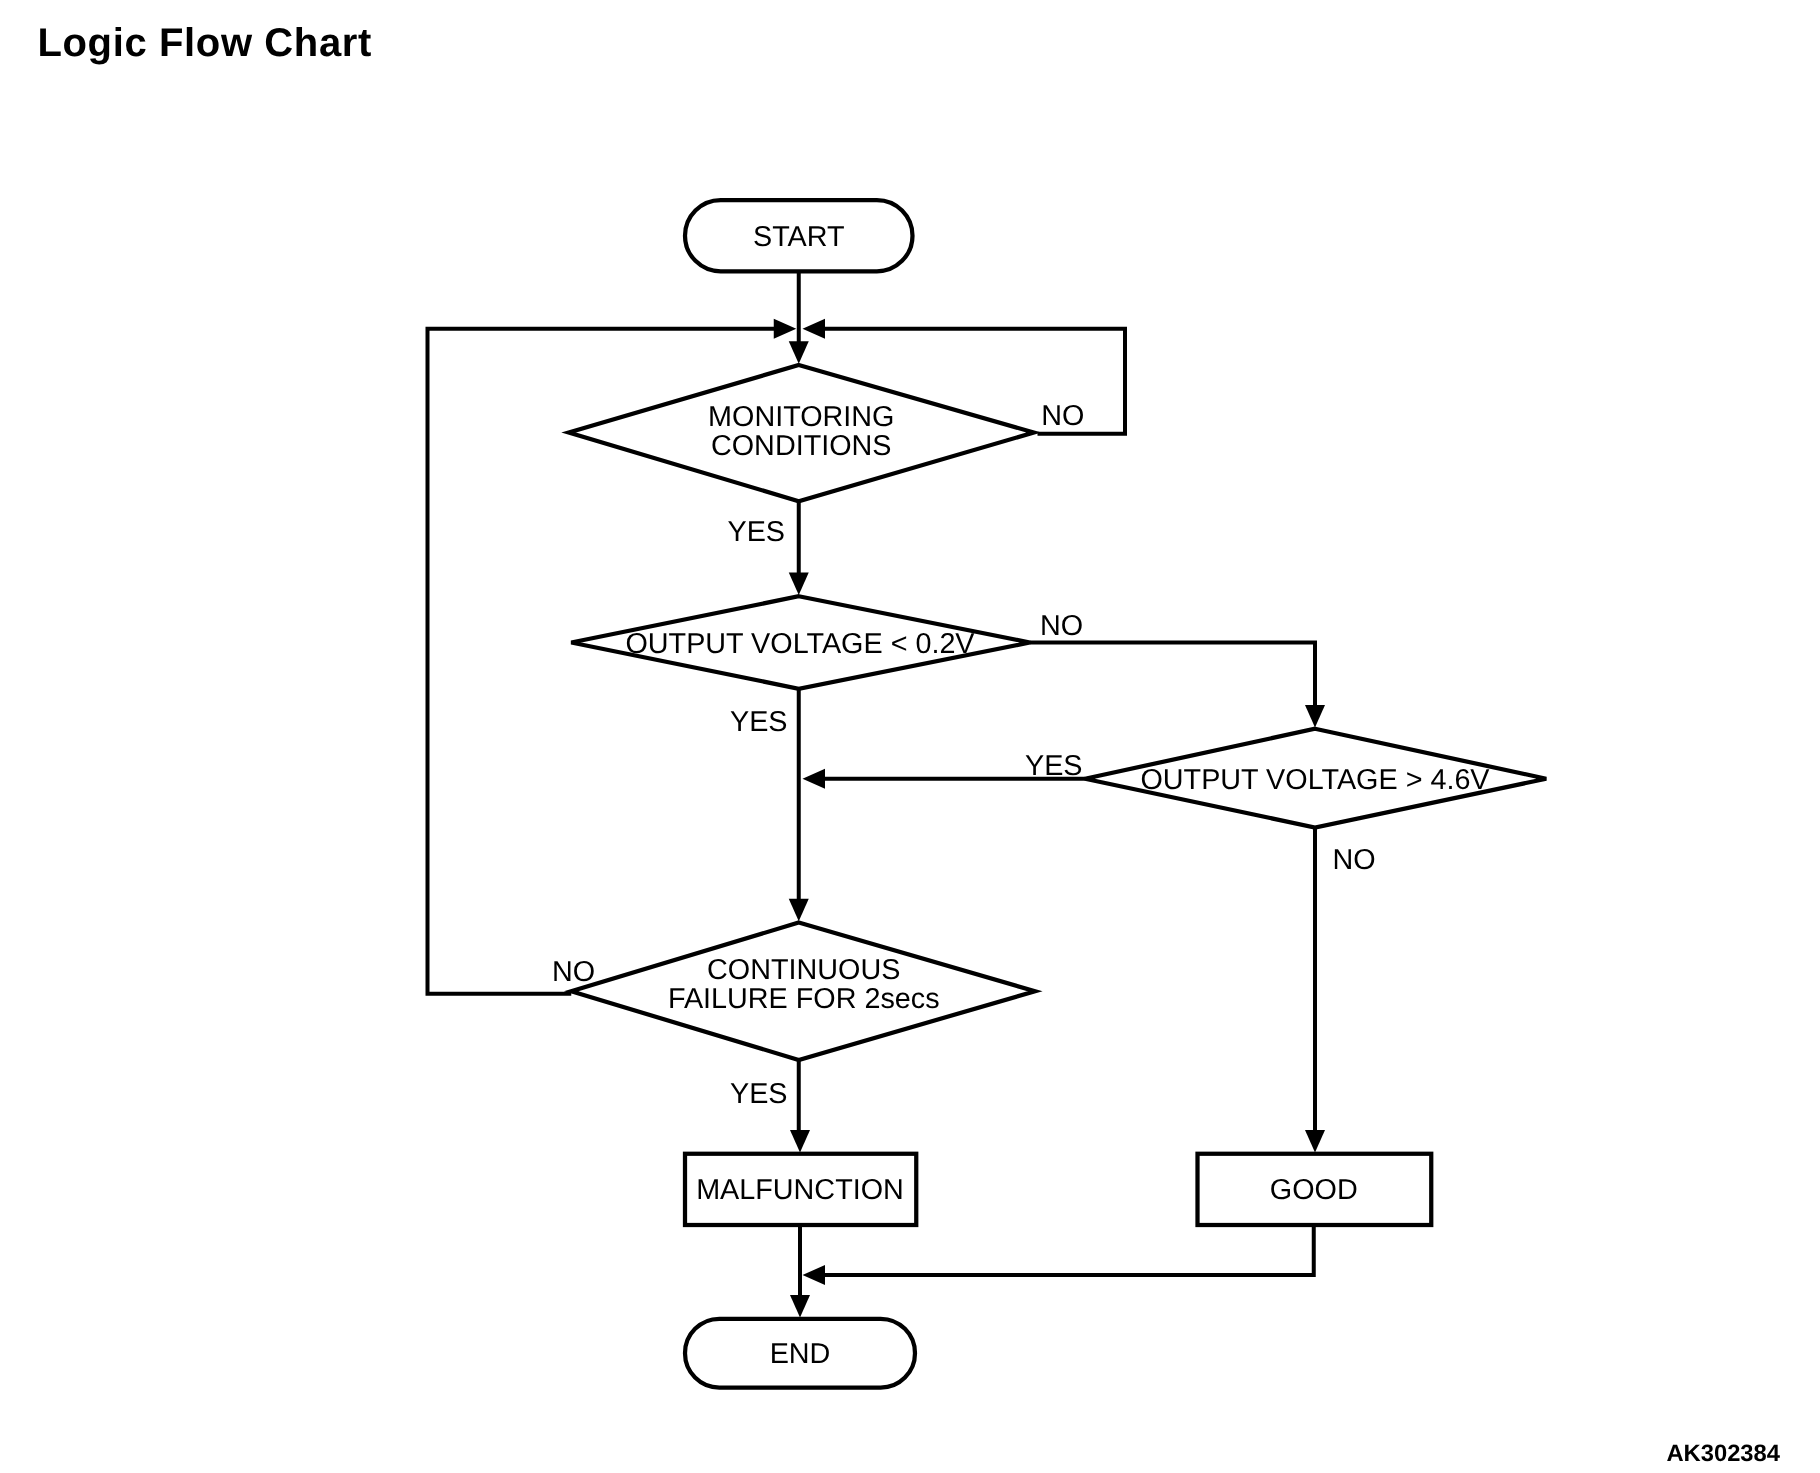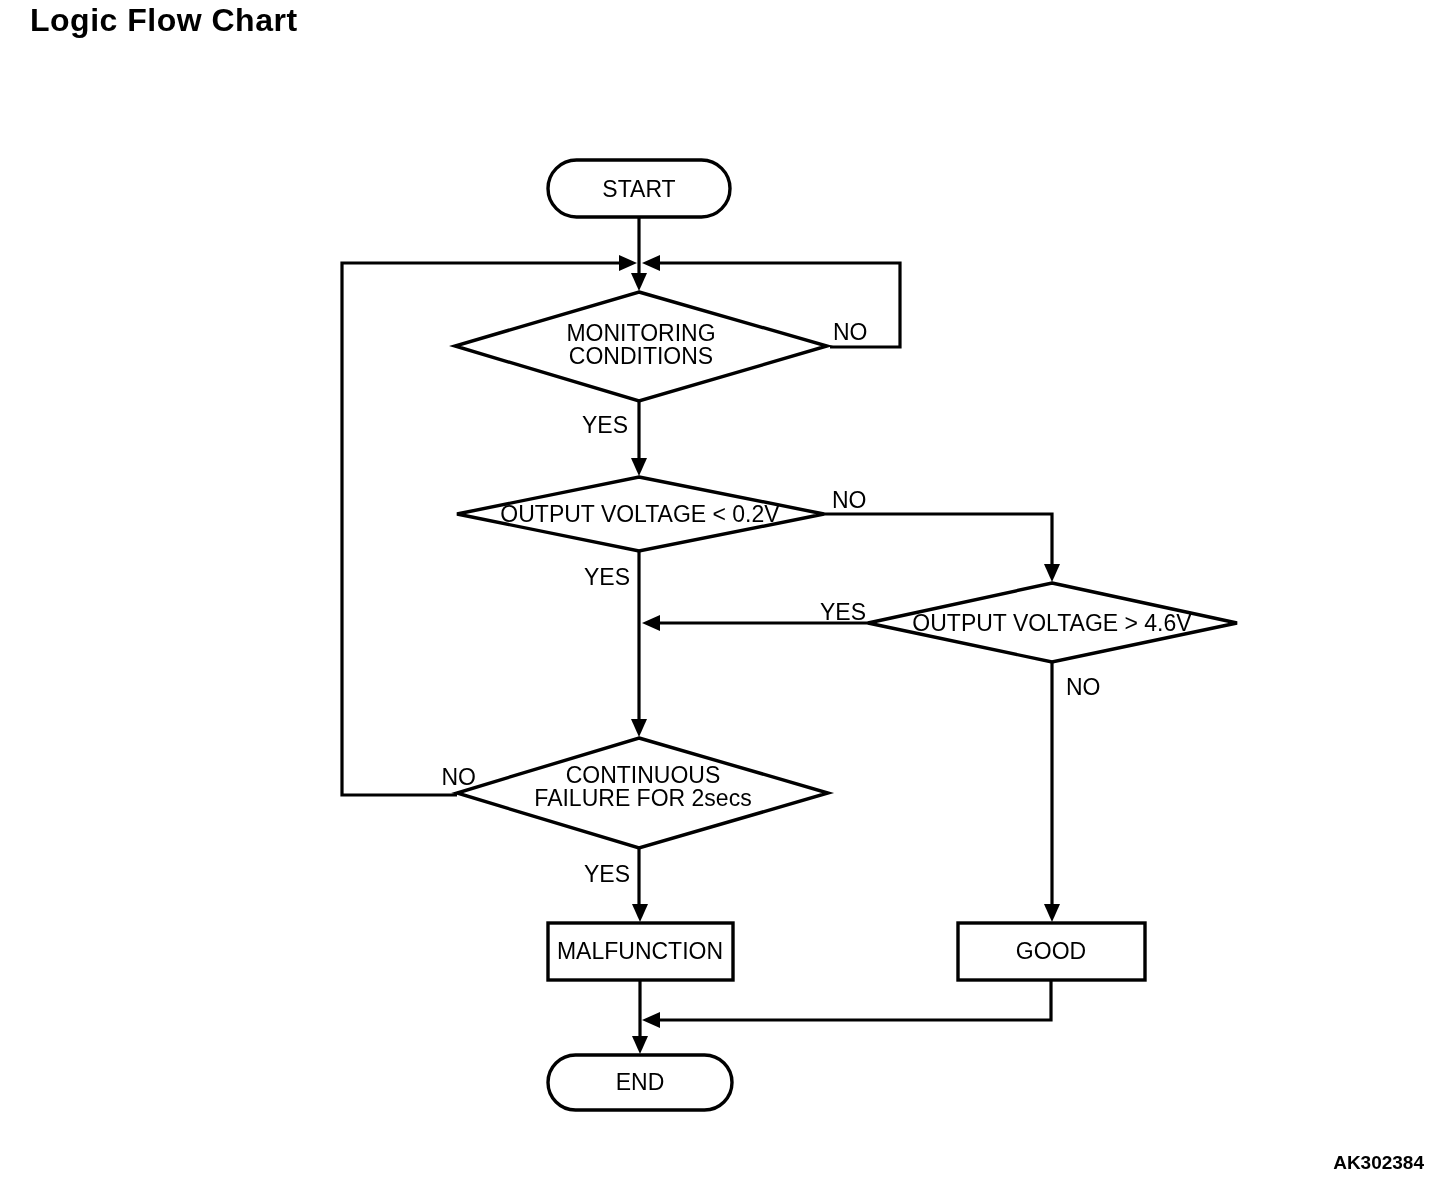--- a/index.html
+++ b/index.html
@@ -2,21 +2,21 @@
 <html><head>
 <meta charset="utf-8">
 <style>
   html, body { margin: 0; padding: 0; background: #ffffff; }
   body {
     width: 1456px; height: 1178px; position: relative;
     font-family: "Liberation Sans", sans-serif; color: #000;
     overflow: hidden;
   }
   .page-title {
-    position: absolute; left: 30px; top: 2px; margin: 0;
+    position: absolute; left: 30px; top: 16px; margin: 0;
     font-size: 32px; font-weight: bold; letter-spacing: 0.5px; text-align: right;
   }
   svg.flowchart { position: absolute; left: 0; top: 0; }
   .fc-line  { fill: none; stroke: #000; stroke-width: 3.2; }
   .fc-shape { fill: #ffffff; stroke: #000; stroke-width: 3.4; }
   .fc-arrow { fill: #000; stroke: none; }
   .fc-text  {
     font-family: "Liberation Sans", sans-serif;
     font-size: 23px; fill: #000; text-anchor: middle;
   }

